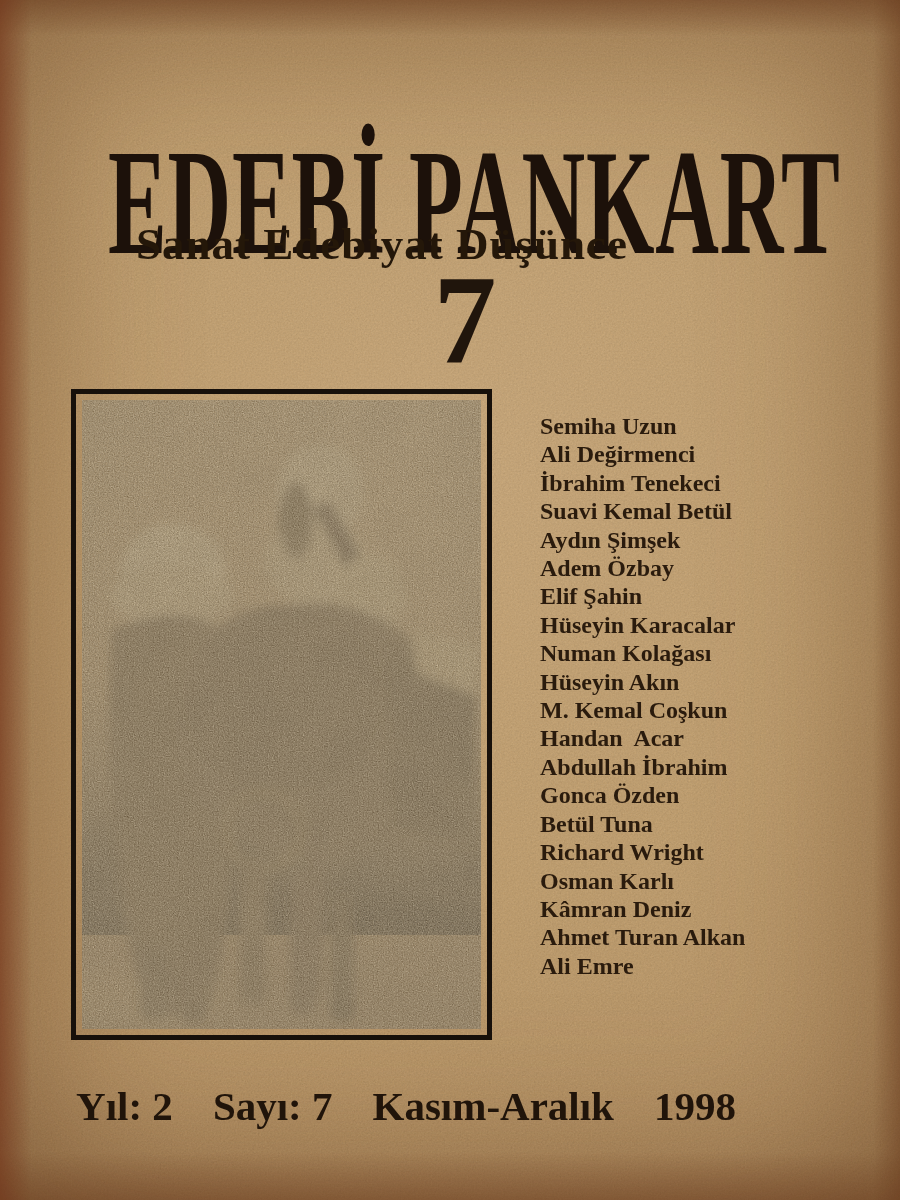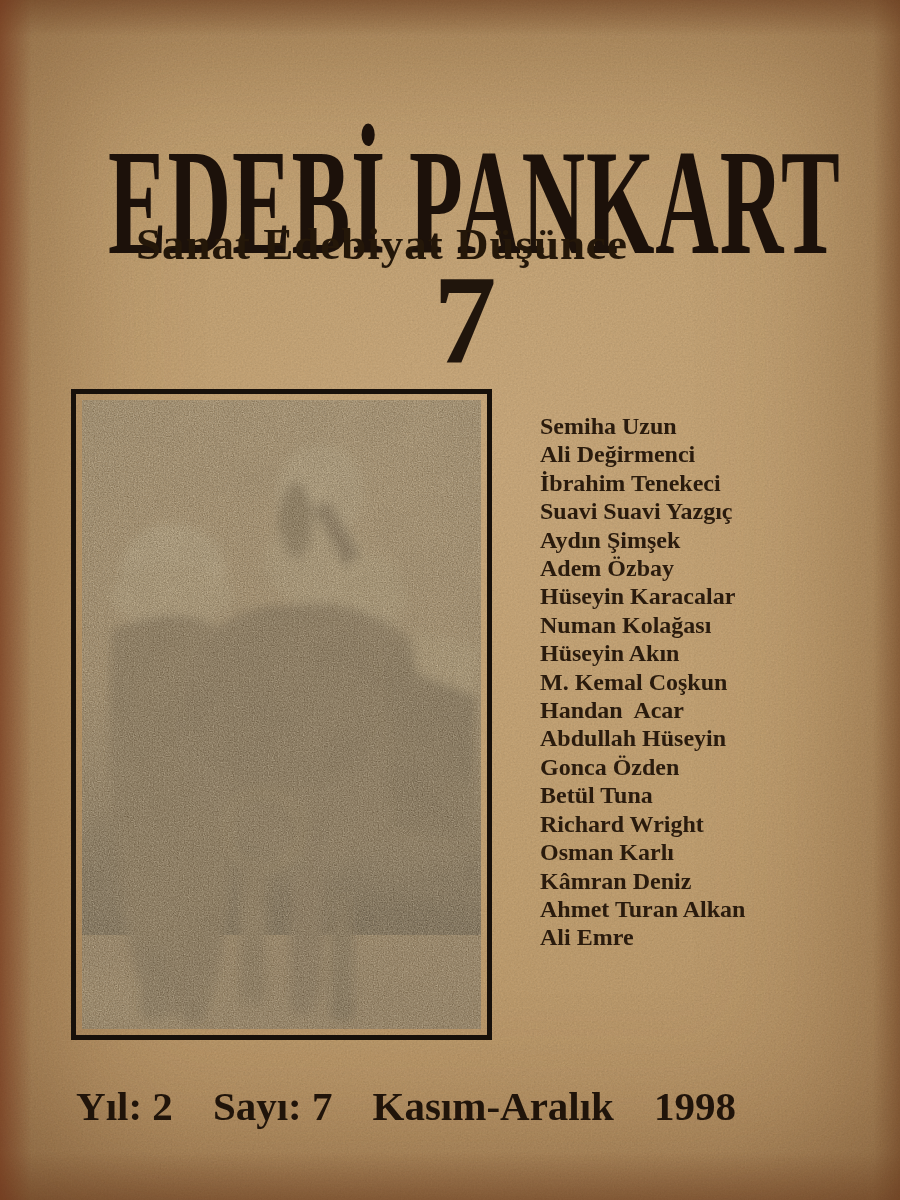--- a/index.html
+++ b/index.html
@@ -182,29 +182,30 @@
     <rect width="399" height="629" filter="url(#mottle)" opacity="0.5"></rect>
     <rect width="399" height="629" filter="url(#grainDark)" opacity="0.75"></rect>
     <rect width="399" height="629" filter="url(#grainLight)" opacity="0.6"></rect>
   </svg>
 </div>
 
 <ul class="contributors">
     <li>Semiha Uzun</li>
     <li>Ali Değirmenci</li>
     <li>İbrahim Tenekeci</li>
-    <li>Suavi Suavi Yazgıç</li>
+    <li>Suavi Kemal Betül</li>
     <li>Aydın Şimşek</li>
     <li>Adem Özbay</li>
+    <li>Elif Şahin</li>
     <li>Hüseyin Karacalar</li>
     <li>Numan Kolağası</li>
     <li>Hüseyin Akın</li>
     <li>M. Kemal Coşkun</li>
     <li>Handan  Acar</li>
-    <li>Abdullah Hüseyin</li>
+    <li>Abdullah İbrahim</li>
     <li>Gonca Özden</li>
     <li>Betül Tuna</li>
     <li>Richard Wright</li>
     <li>Osman Karlı</li>
     <li>Kâmran Deniz</li>
     <li>Ahmet Turan Alkan</li>
     <li>Ali Emre</li>
   </ul>
 
 <div class="footer-line">

